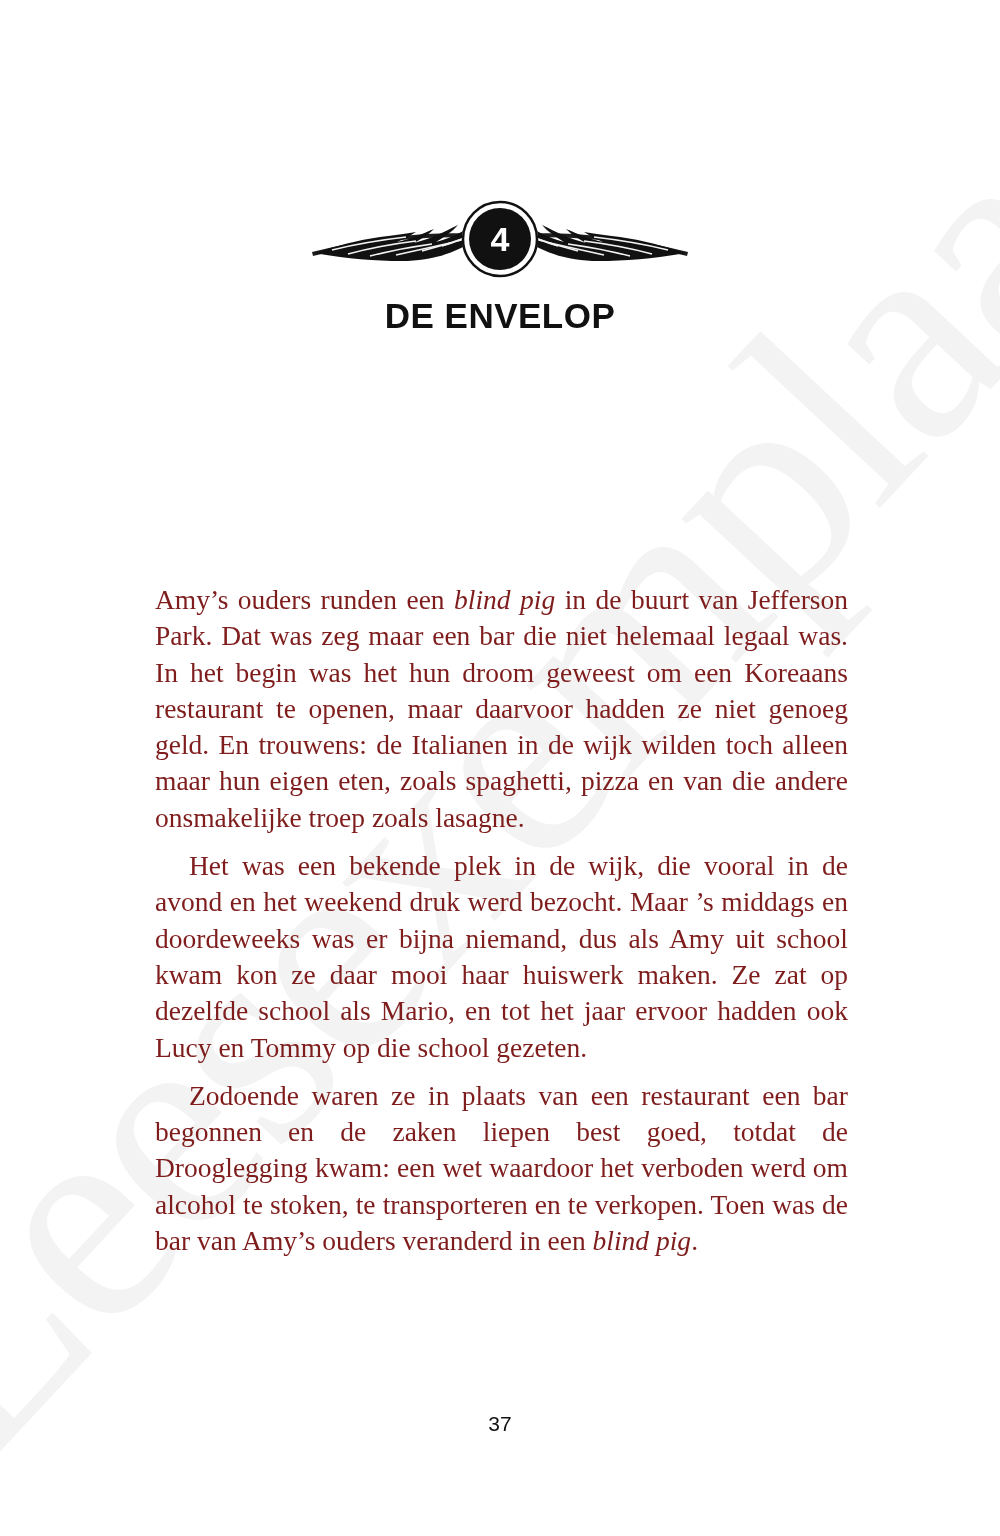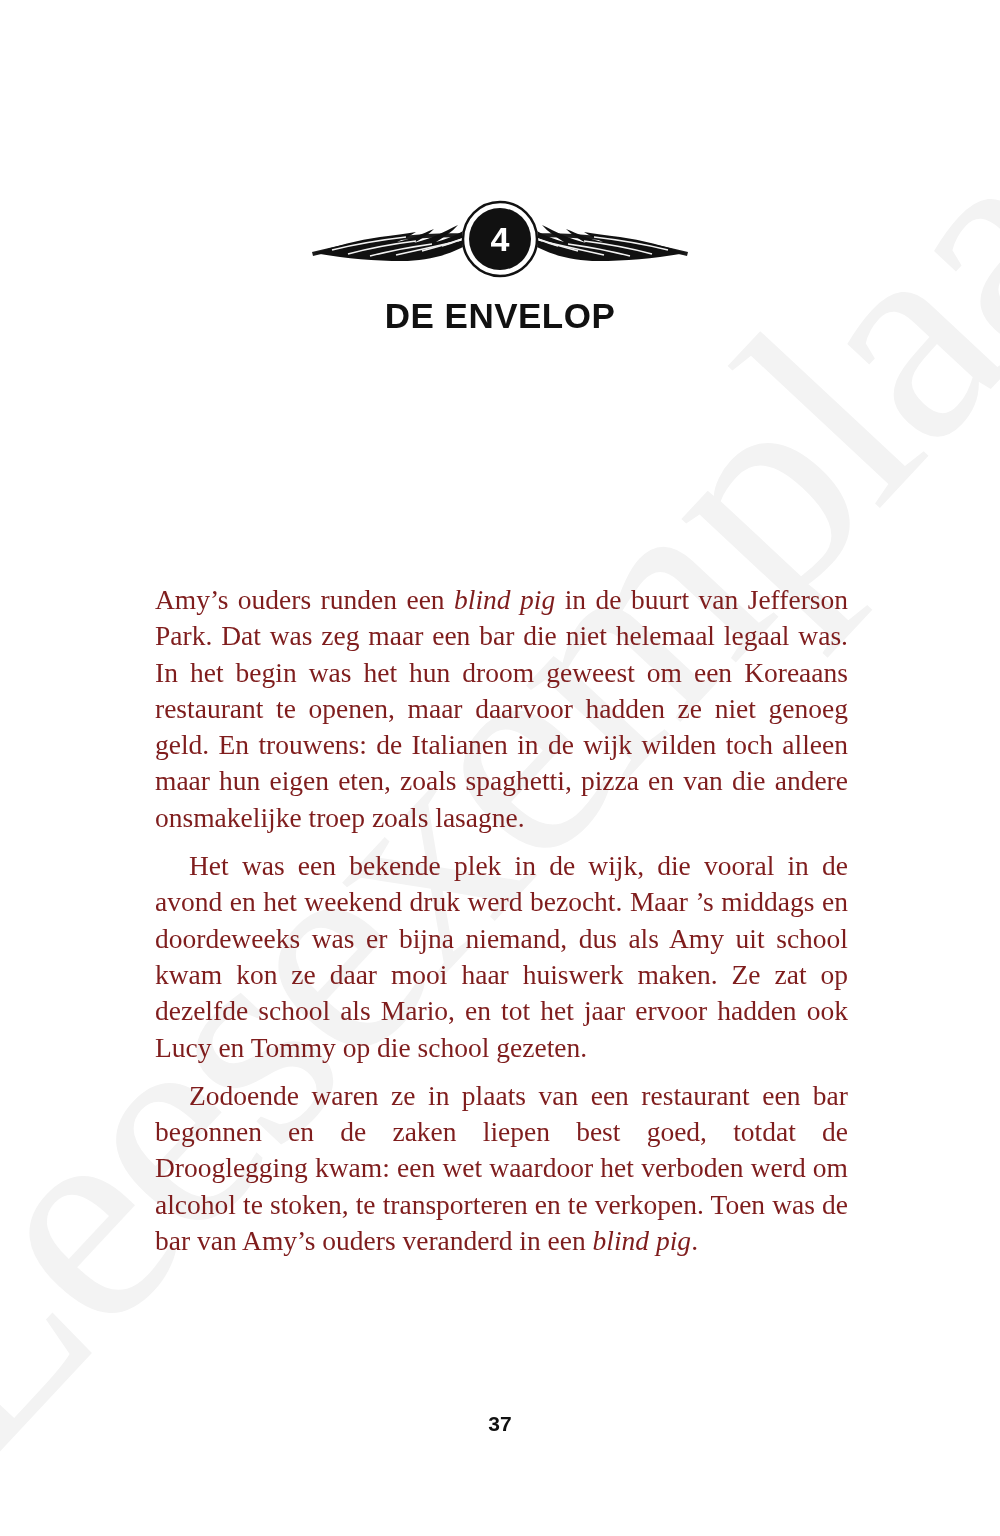--- a/index.html
+++ b/index.html
@@ -97,21 +97,21 @@
 
   
   .page-number {
     position: absolute;
     top: 1412px;
     left: 0;
     width: 1000px;
     text-align: center;
     z-index: 2;
     font-family: "Liberation Sans Narrow", "Liberation Sans", "DejaVu Sans", sans-serif;
-    font-weight: 700;
+    font-weight: 400;
     font-size: 21px;
     color: #111111;
   }
 </style>
 </head>
 <body>
 
 <div class="page">
 
   <div class="watermark-layer">

